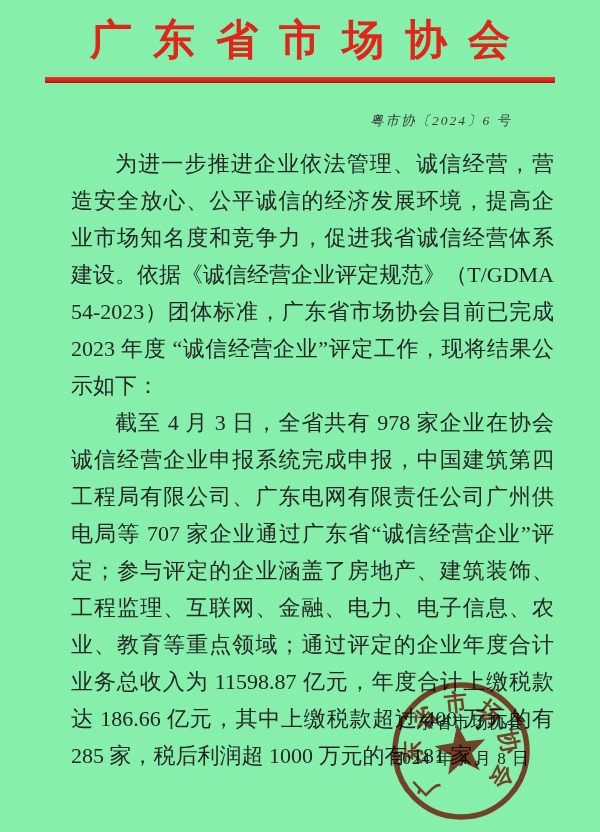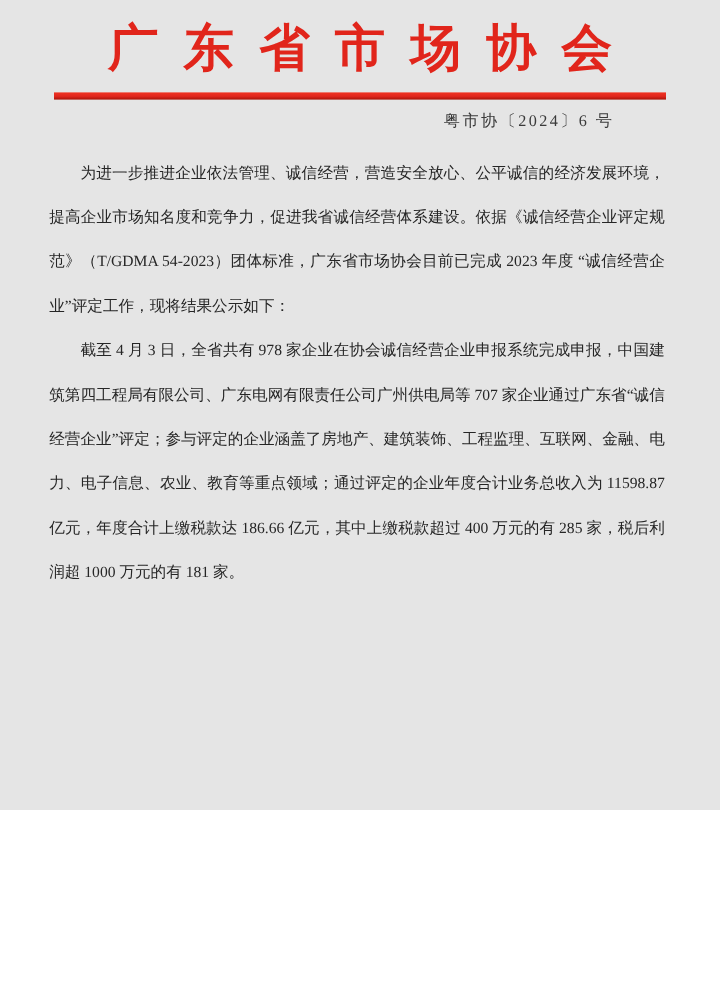--- a/index.html
+++ b/index.html
@@ -3,22 +3,22 @@
 <meta charset="utf-8">
 <style>
   html, body { margin: 0; padding: 0; }
   body {
     width: 600px; height: 832px;
     background: #ffffff;
     font-family: "Liberation Serif", "DejaVu Serif", serif;
   }
   .page {
     position: relative;
-    width: 600px; height: 675px;
-    background: #e5e5e5;
+    width: 600px; height: 832px;
+    background: #86efac;
     overflow: hidden;
   }
   .org-header {
     padding-top: 12px;
     text-align: center;
   }
   .org-name {
     display: inline-block;
     color: #e1251b;
     font-size: 42px;
@@ -26,37 +26,38 @@
     letter-spacing: 21px;
     margin-left: 21px; 
     white-space: nowrap;
   }
   .red-divider {
     margin: 9px 45px 0 45px;
     height: 6px;
     background: linear-gradient(180deg, #f03322 0%, #e0261d 55%, #a81308 100%);
   }
   .doc-number {
-    margin: 9px 88px 0 0;
+    margin: 29px 88px 0 0;
     text-align: right;
     font-size: 13.5px;
     letter-spacing: 2px;
     color: #3a3a3a;
+    font-style: italic;
   }
   .doc-title {
     margin-top: 19px;
     text-align: center;
     font-size: 20.5px;
     font-weight: 700;
     color: #151515;
     letter-spacing: 1px;
   }
   .doc-body {
-    margin: 15px 46px 0 41px;
-    font-size: 13px;
+    margin: 15px 46px 0 71px;
+    font-size: 22px;
     line-height: 37px;
     color: #262626;
     text-align: justify;
   }
   .doc-body p {
     margin: 0;
     text-indent: 2em;
     word-break: break-all;
   }
   .signature {

